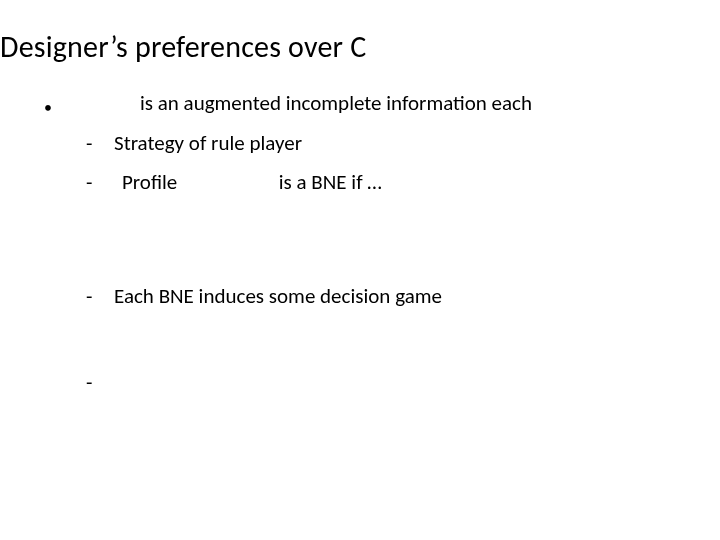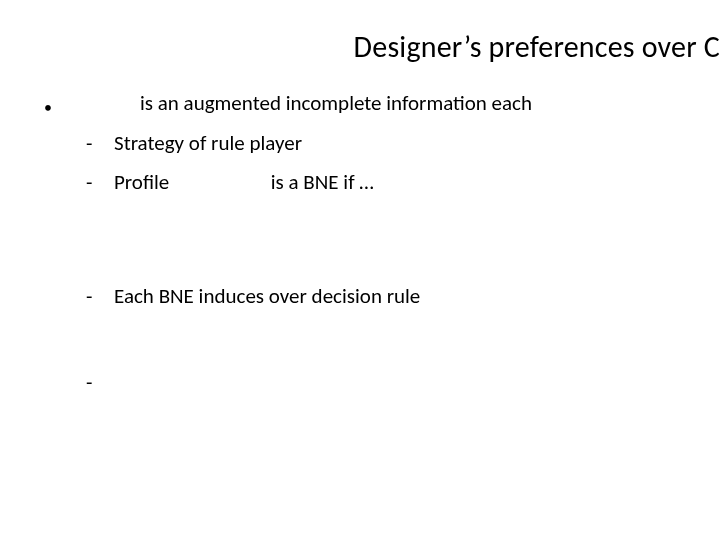--- a/index.html
+++ b/index.html
@@ -12,21 +12,21 @@
     }
     .slide {
       width: 720px;
       height: 540px;
       padding: 28px 0 0 0;
       position: relative;
     }
     .title {
       font-size: 30px;
       font-weight: 400;
-      text-align: right;
+      text-align: left;
       margin: 0 auto 24px;
       letter-spacing: 0.2px;
     }
     .content {
       padding-left: 44px;
       padding-right: 40px;
     }
     .lvl1 {
       position: relative;
       padding-left: 96px;
@@ -49,21 +49,21 @@
     .sub .dash {
       position: absolute;
       left: 42px;
       top: 0;
       font-size: 21px;
     }
     .sub-item-1 { margin-bottom: 10px; }
     .sub-item-2 { margin-bottom: 86px; }
     .sub-item-3 { margin-bottom: 58px; }
     .sub-item-4 { }
-    .profile-text { display: inline-block; width: 152px; }
+    .profile-text { display: inline-block; width: 152px; margin-left: 8px; }
   </style>
 </head>
 <body>
 
 <div class="slide">
   <div class="title">Designer’s preferences over C</div>
 
   <div class="content">
 
     <div class="lvl1">
@@ -77,21 +77,21 @@
     </div>
 
     <div class="sub sub-item-2">
       <span class="dash">-</span>
       <span class="profile-text">Profile</span>
       <span>is a BNE  if …</span>
     </div>
 
     <div class="sub sub-item-3">
       <span class="dash">-</span>
-      <span>Each BNE induces over decision rule</span>
+      <span>Each BNE induces some decision game</span>
     </div>
 
     <div class="sub sub-item-4">
       <span class="dash">-</span>
     </div>
 
   </div>
 </div>
 
 </body></html>

